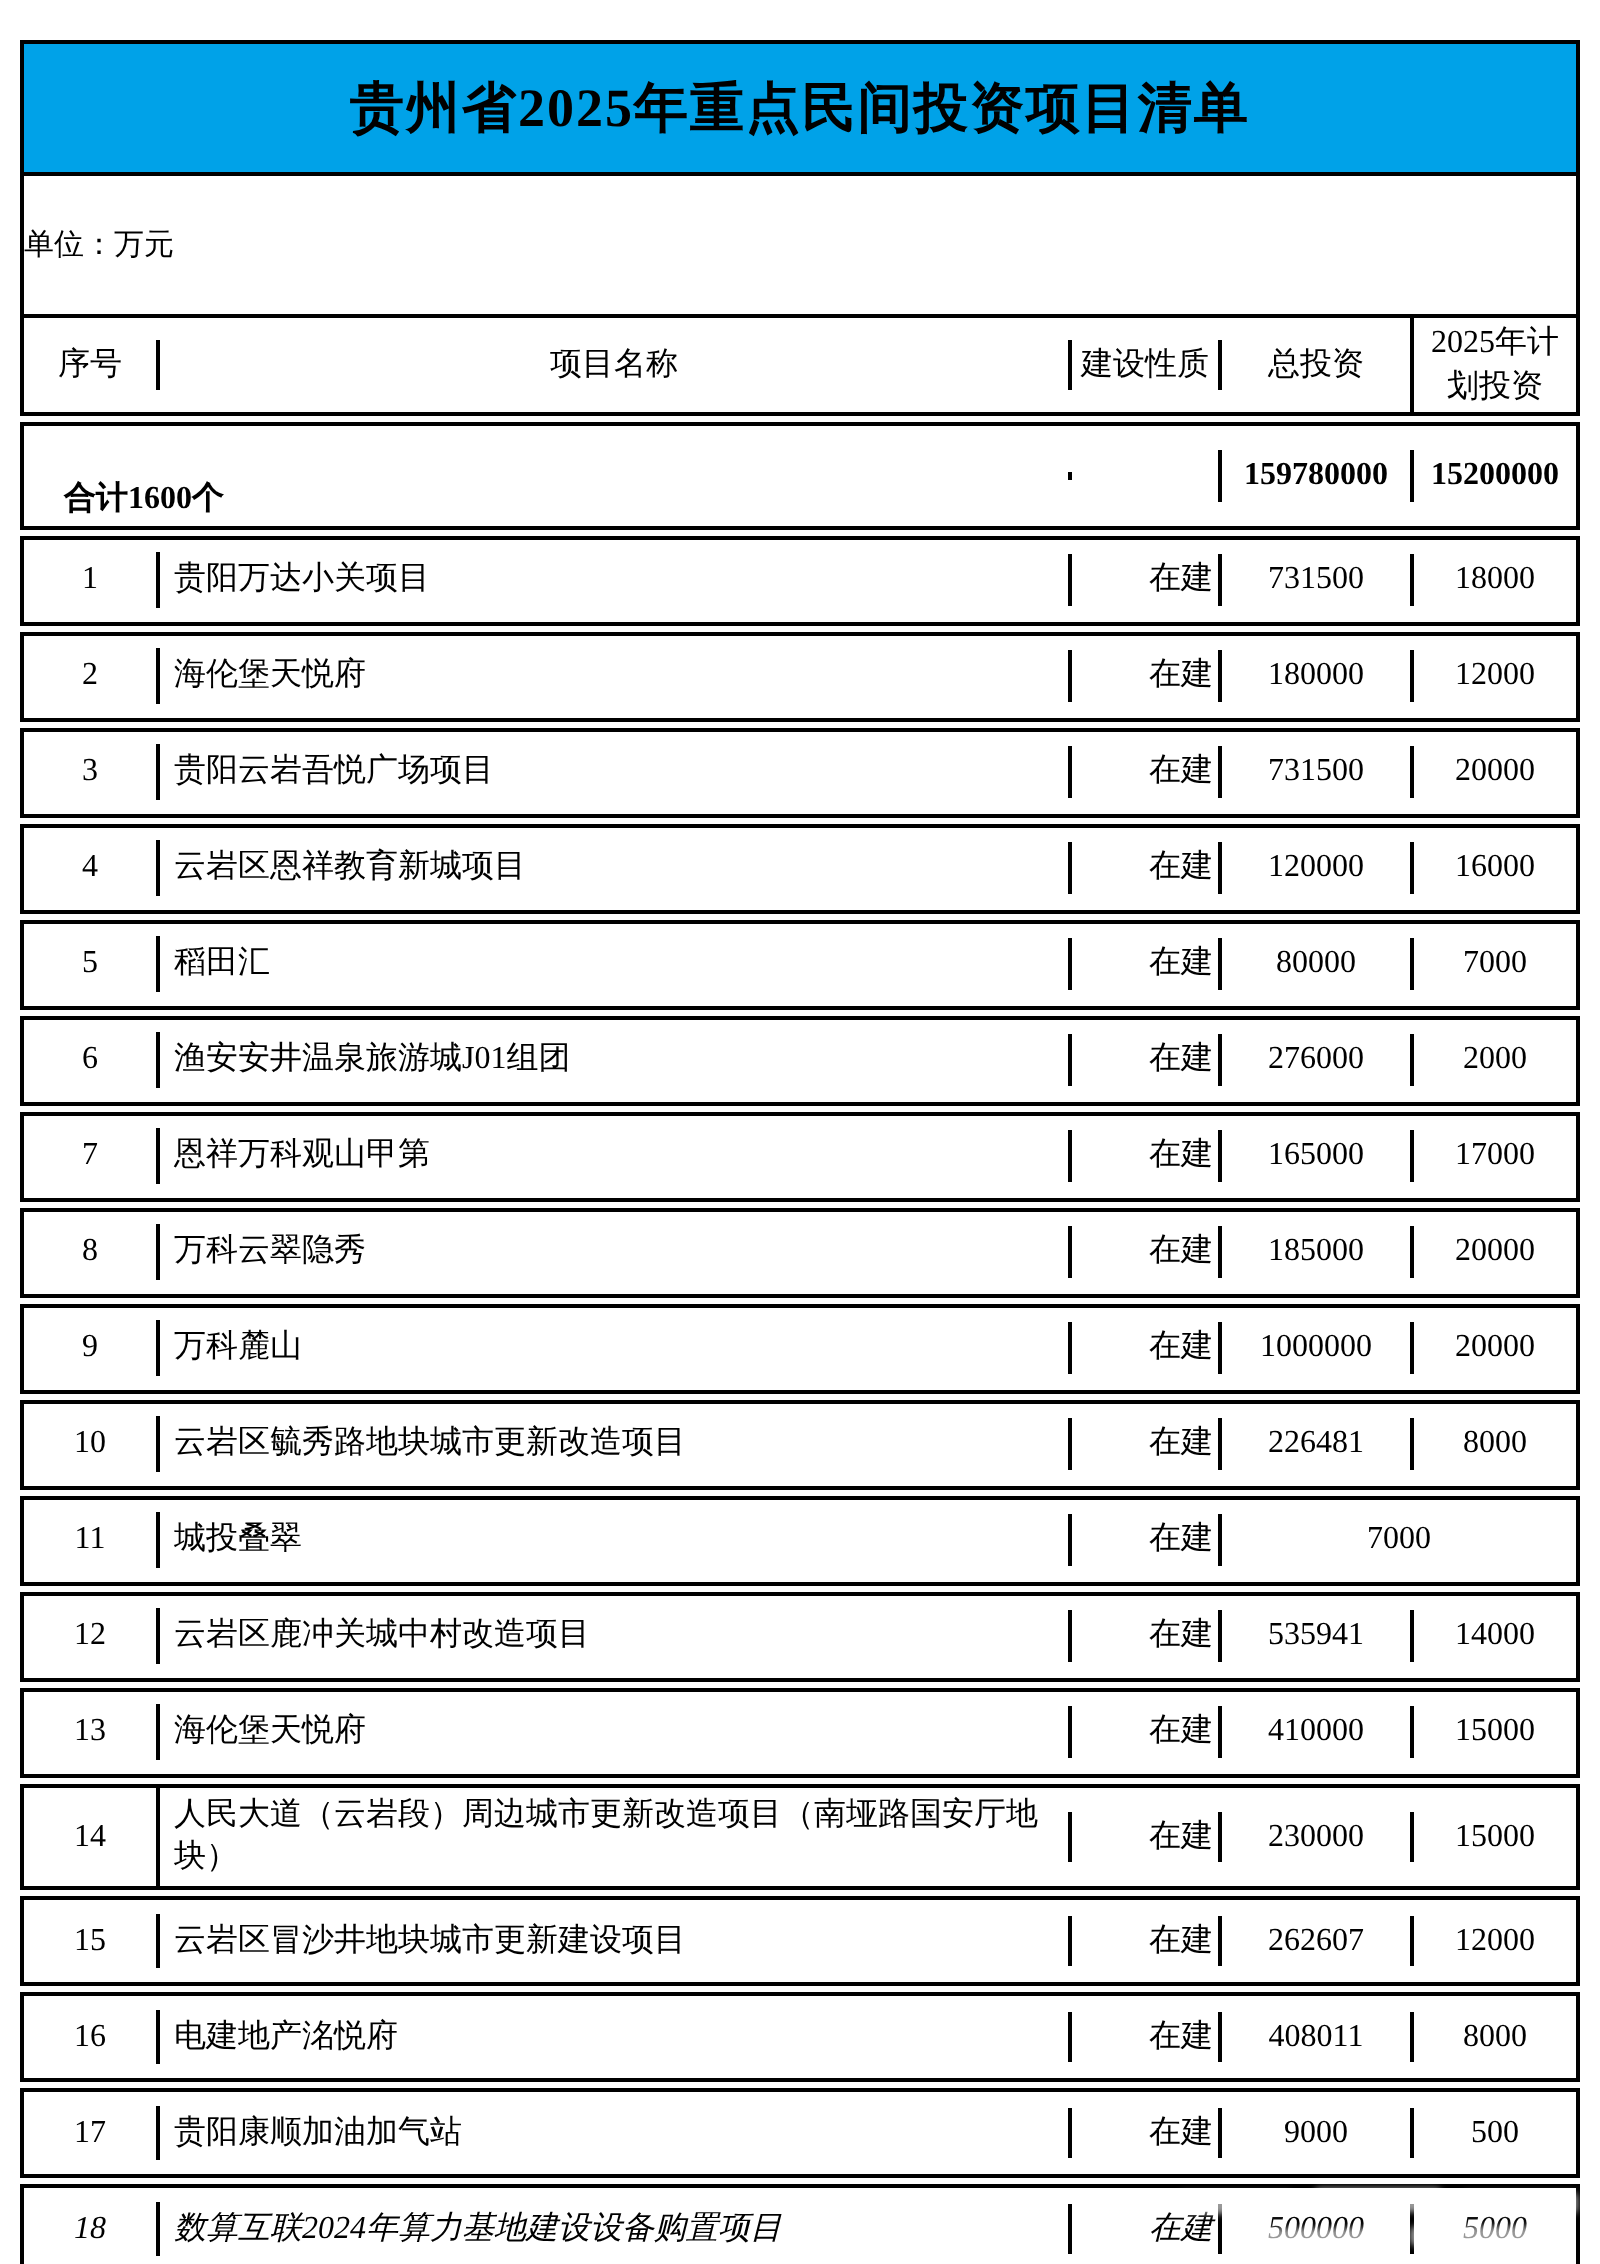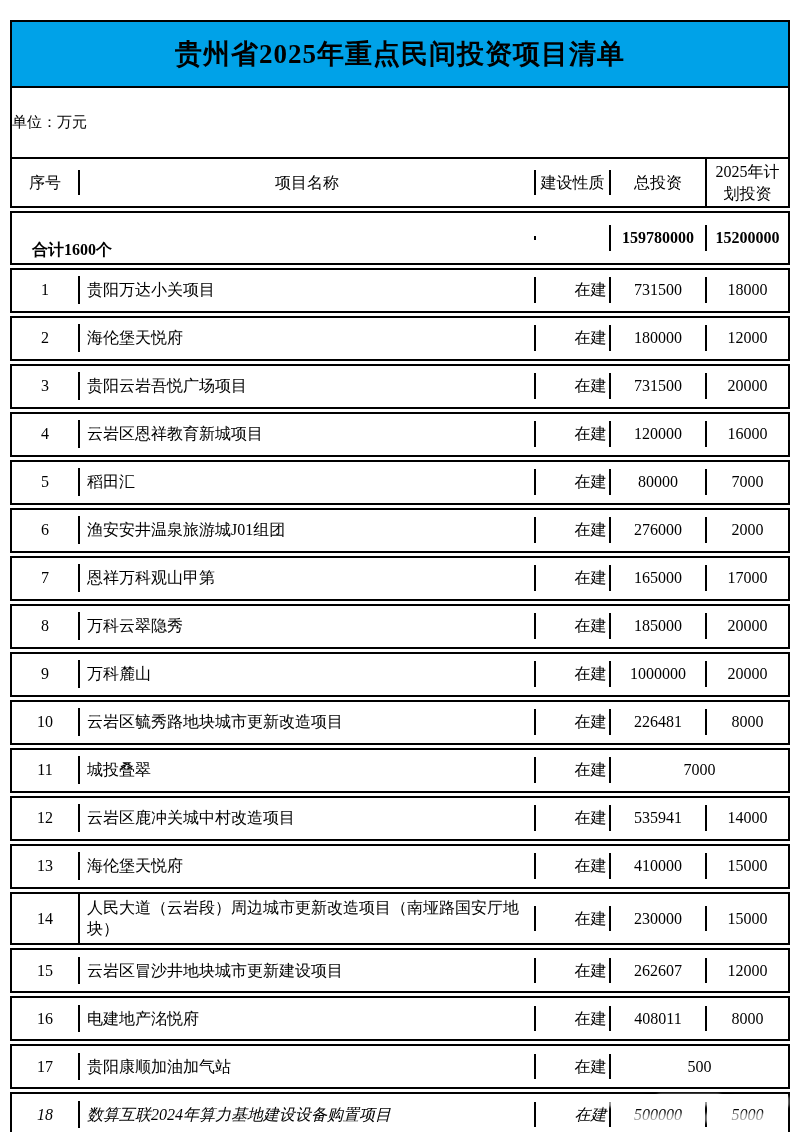--- a/index.html
+++ b/index.html
@@ -218,20 +218,21 @@
         <div class="cell c-no">16</div>
         <div class="cell c-name">电建地产洺悦府</div>
         <div class="cell c-nature">在建</div>
         <div class="cell c-total">408011</div>
         <div class="cell c-plan">8000</div>
       </div>
       <div class="trow data-row">
         <div class="cell c-no">17</div>
         <div class="cell c-name">贵阳康顺加油加气站</div>
         <div class="cell c-nature">在建</div>
+        <div class="cell c-total">9000</div>
         <div class="cell c-plan">500</div>
       </div>
       <div class="trow data-row">
         <div class="cell c-no">18</div>
         <div class="cell c-name">数算互联2024年算力基地建设设备购置项目</div>
         <div class="cell c-nature">在建</div>
         <div class="cell c-total">500000</div>
         <div class="cell c-plan">5000</div>
       </div>
     </div>

